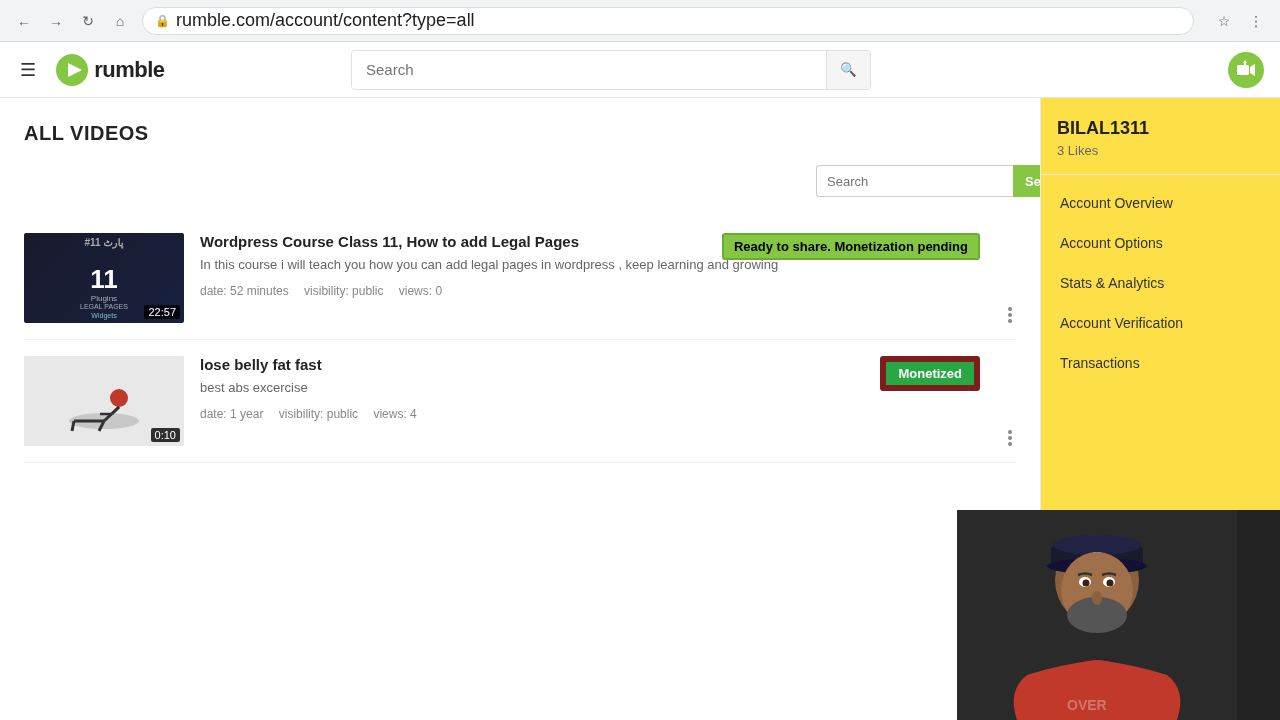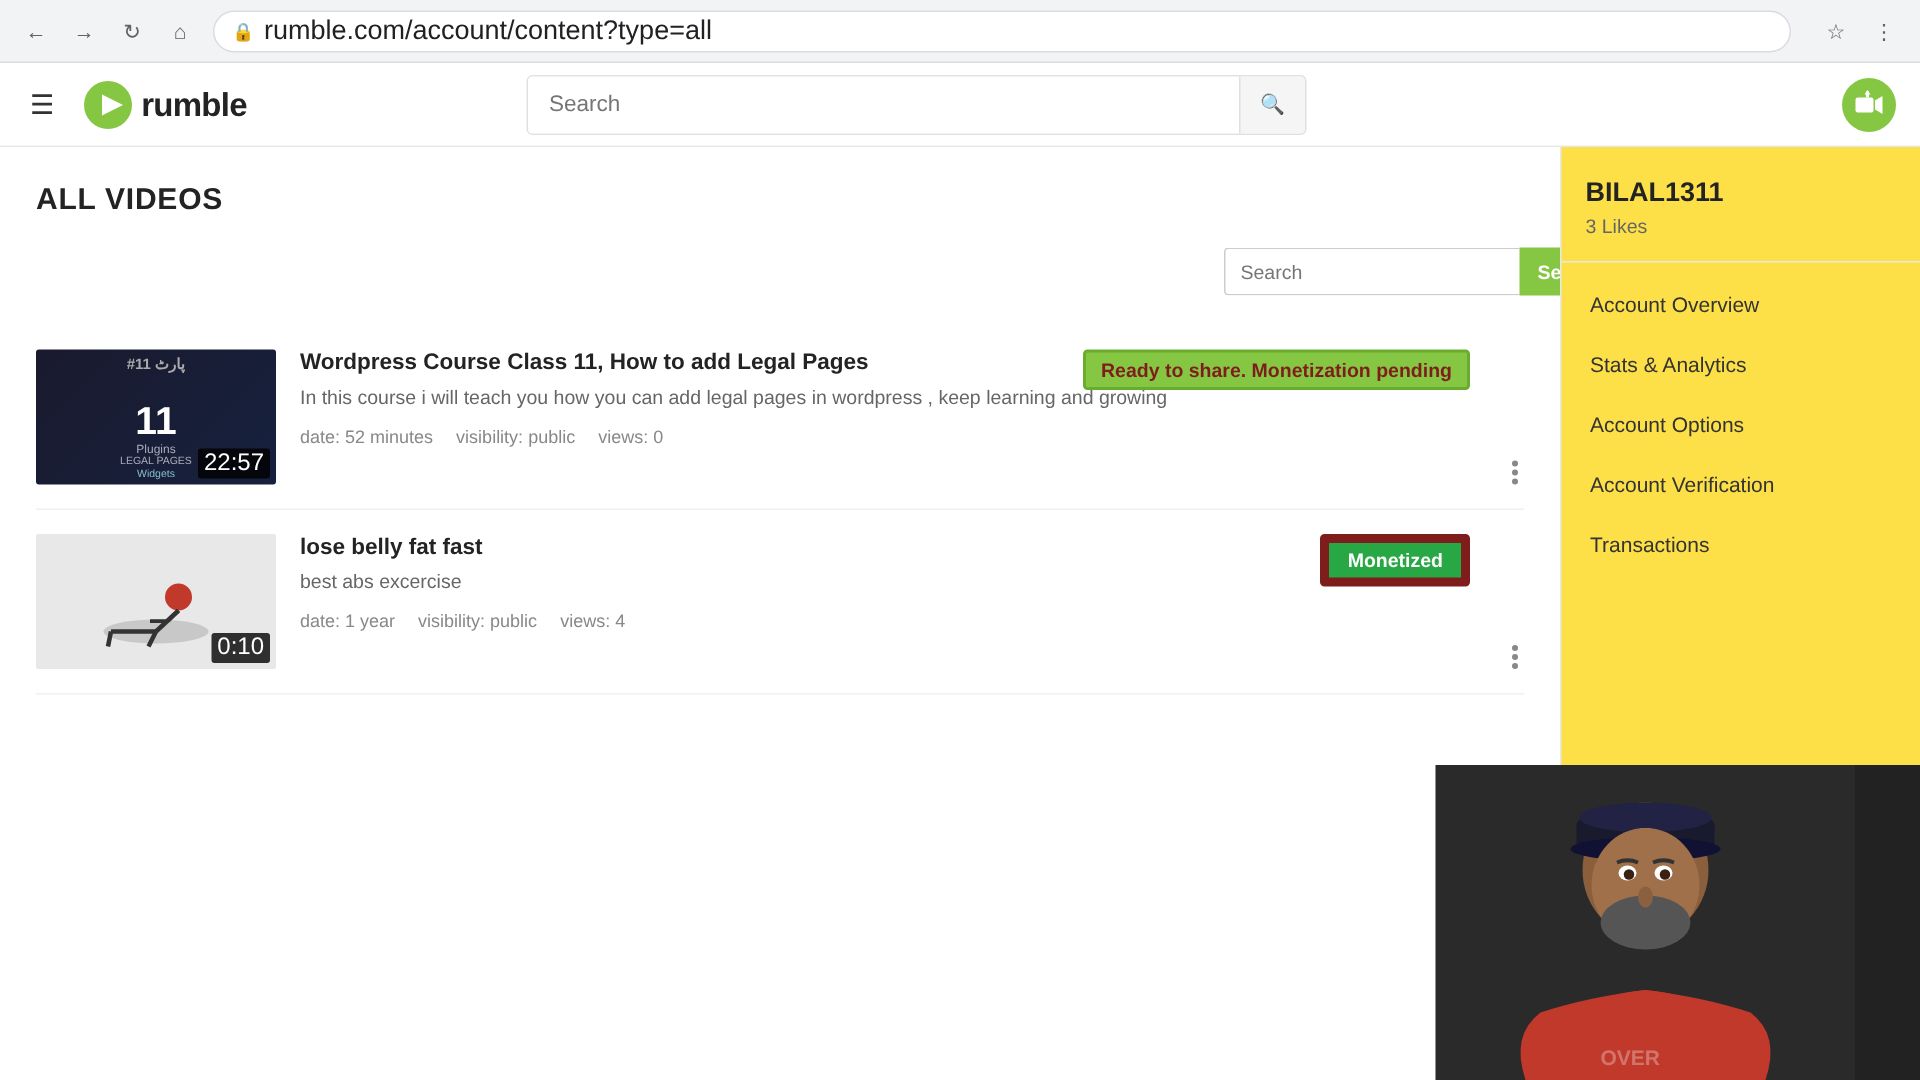--- a/index.html
+++ b/index.html
@@ -119,41 +119,41 @@
       text-align: center; color: #fff;
       padding: 4px;
     }
     .thumb-2 {
       background: #e8e8e8;
       display: flex; align-items: flex-end; justify-content: center;
     }
     .thumb-duration {
       position: absolute; bottom: 4px; right: 4px;
       background: rgba(0,0,0,0.8); color: #fff;
-      font-size: 16px; padding: 1px 4px; border-radius: 2px;
+      font-size: 11px; padding: 1px 4px; border-radius: 2px;
     }
     .video-info { flex: 1; }
     .video-title {
       font-size: 15px; font-weight: 600; color: #232323;
       margin-bottom: 6px; cursor: pointer;
     }
     .video-desc { font-size: 13px; color: #666; margin-bottom: 10px; line-height: 1.4; }
     .video-meta { font-size: 12px; color: #888; }
     .video-meta span { margin-right: 12px; }
     .video-status {
       position: absolute; top: 16px; right: 36px;
     }
     .status-badge-green {
       background: #28a745; color: #fff;
       padding: 4px 12px; border-radius: 3px;
       font-size: 13px; font-weight: 600;
       border: 6px solid #7f1d1d;
     }
     .status-badge-pending {
-      background: #85c742; color: #7f1d1d;
+      background: #85c742; color: #000000;
       padding: 4px 10px; border-radius: 3px;
       font-size: 13px; font-weight: 600;
       border: 2px solid #6aad2e;
       cursor: pointer;
     }
     .three-dots {
       position: absolute; right: 0; bottom: 12px;
       cursor: pointer; color: #888; font-size: 18px;
       display: flex; flex-direction: column; gap: 2px;
       padding: 4px;
@@ -324,24 +324,24 @@
   <div class="sidebar">
     <div class="sidebar-profile">
       <div class="sidebar-username">BILAL1311</div>
       <div class="sidebar-likes">3 Likes</div>
     </div>
     <div class="sidebar-nav">
       <div class="sidebar-item">
         <span>Account Overview</span>
       </div>
       <div class="sidebar-item">
+        <span>Account Options</span>
+      </div>
+      <div class="sidebar-item">
         <span>Stats &amp; Analytics</span>
-      </div>
-      <div class="sidebar-item">
-        <span>Account Options</span>
       </div>
       <div class="sidebar-item">
         <span>Account Verification</span>
       </div>
       <div class="sidebar-item">
         <span>Transactions</span>
       </div>
     </div>
   </div>
 

